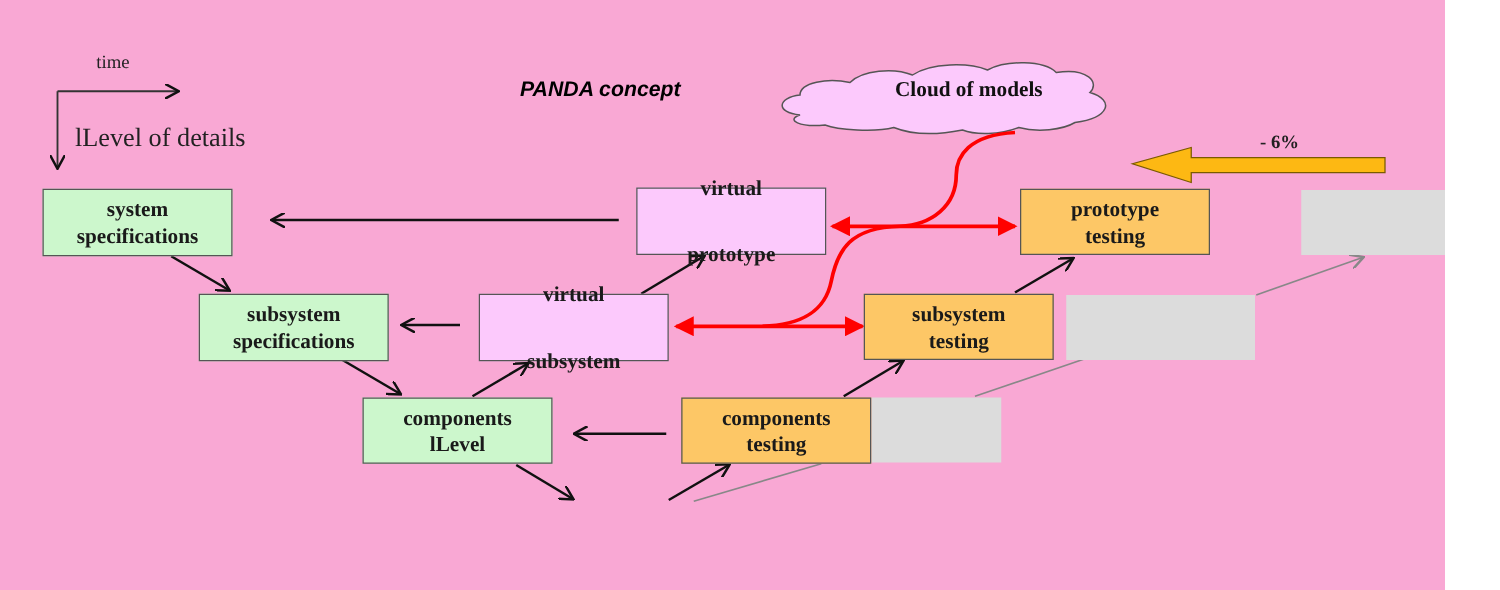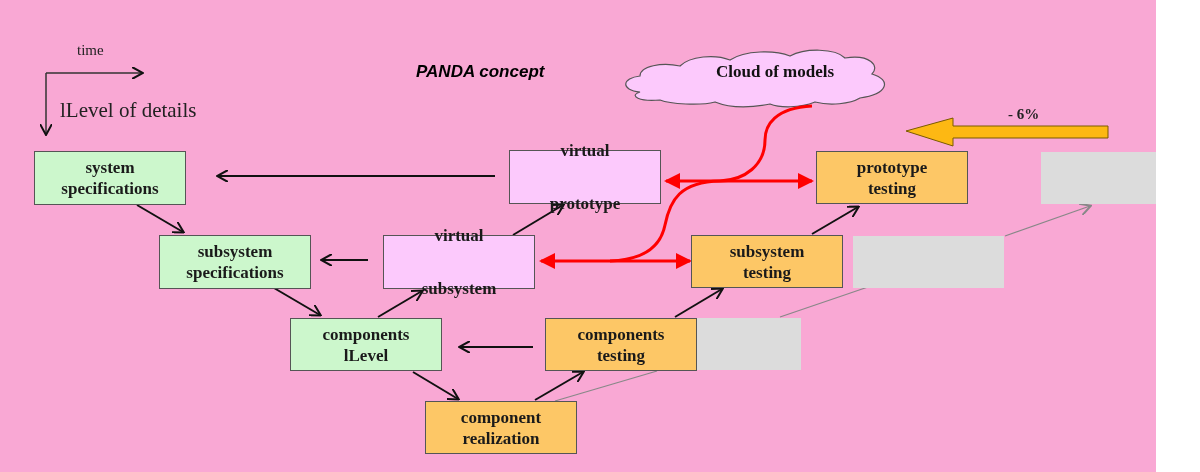--- a/index.html
+++ b/index.html
@@ -93,24 +93,20 @@
 
   <div class="box pink" style="left:383px;top:235px;width:152px;height:54px;">
     <span>virtual</span>
     <span>subsystem</span>
   </div>
   <div class="box pink" style="left:509px;top:150px;width:152px;height:54px;">
     <span>virtual</span>
     <span>prototype</span>
   </div>
 
-  <div class="box orange" style="left:425px;top:401px;width:152px;height:53px;">
-    <span>component</span>
-    <span>realization</span>
-  </div>
   <div class="box orange" style="left:545px;top:318px;width:152px;height:53px;">
     <span>components</span>
     <span>testing</span>
   </div>
   <div class="box orange" style="left:691px;top:235px;width:152px;height:53px;">
     <span>subsystem</span>
     <span>testing</span>
   </div>
   <div class="box orange" style="left:816px;top:151px;width:152px;height:53px;">
     <span>prototype</span>

